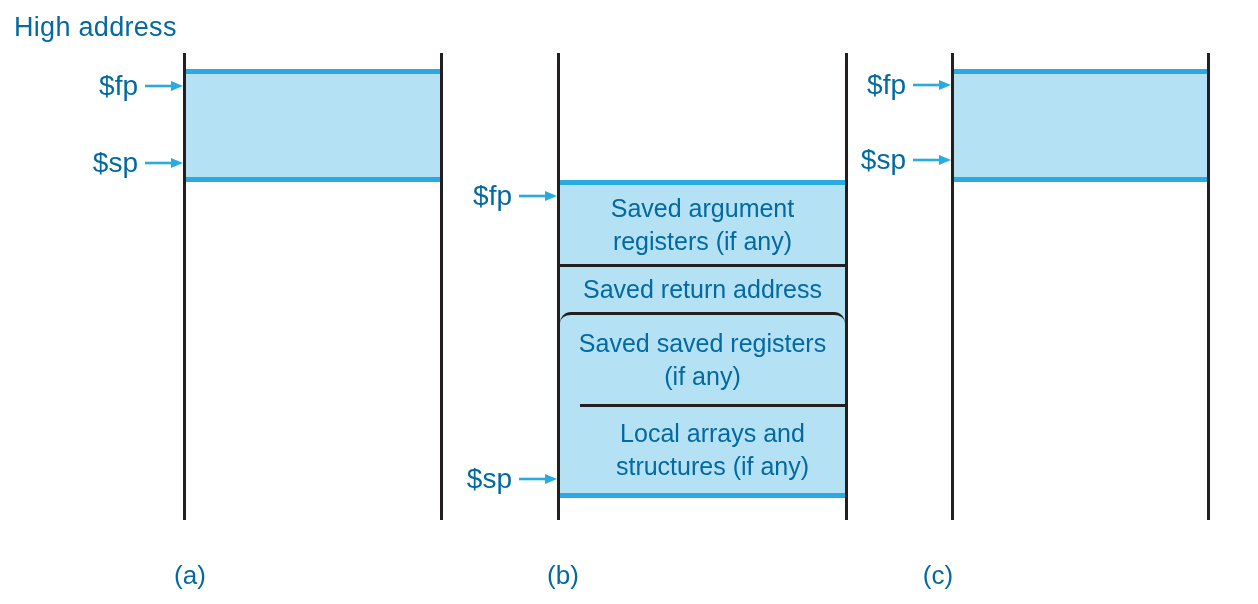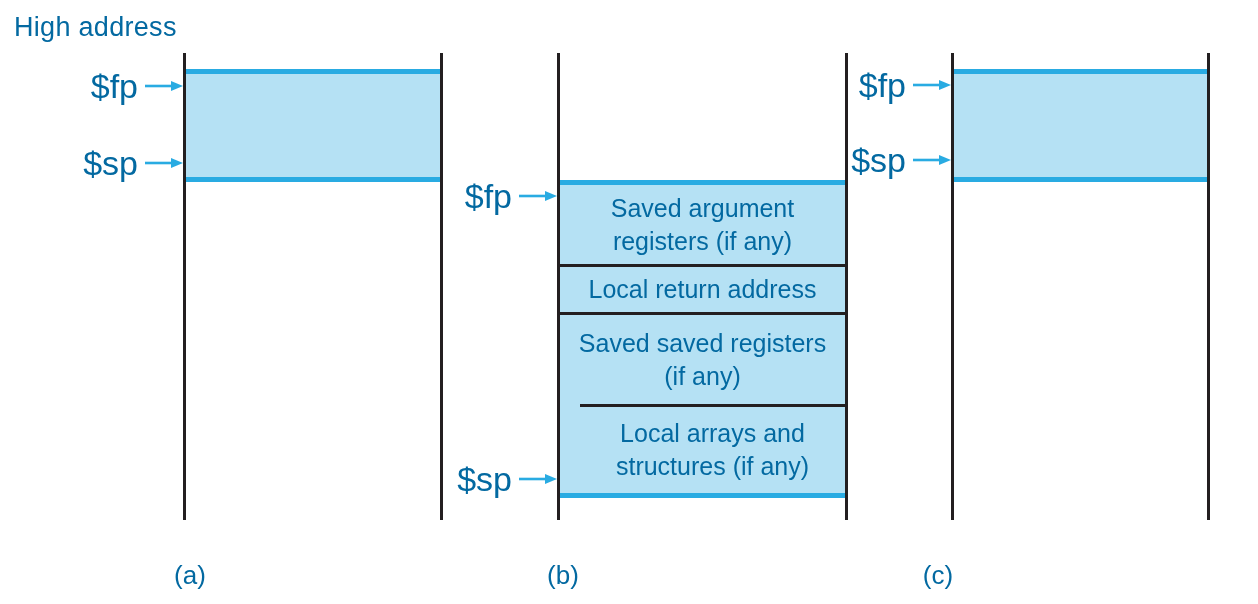--- a/index.html
+++ b/index.html
@@ -20,41 +20,41 @@
     background:#b5e1f4;
     border-top:5px solid #29abe2;
     border-bottom:5px solid #29abe2;
     box-sizing:border-box;
   }
   .pointer{
     position:absolute;
     display:flex;align-items:center;justify-content:flex-end;
     gap:7px;width:93px;height:30px;
   }
-  .pointer .ptr-label{font-size:34px;line-height:1;}
+  .pointer .ptr-label{font-size:28px;line-height:1;}
   .pointer svg{display:block;flex:0 0 auto;}
   .cells{
     position:absolute;left:560px;top:180px;width:285px;height:318px;
     background:#b5e1f4;
     border-top:5px solid #29abe2;
     border-bottom:5px solid #29abe2;
     box-sizing:border-box;
     display:flex;flex-direction:column;
   }
   .cell{
     display:flex;align-items:center;justify-content:center;
     text-align:center;
     font-size:25px;line-height:1.32;
     padding:0 6px;
     box-sizing:border-box;
   }
   .cell + .cell{border-top:3px solid #231f20;}
   .cell:nth-child(1){height:79px;}
   .cell:nth-child(2){height:48px;}
-  .cell:nth-child(3){height:92px;}
+  .cell:nth-child(3){height:92px;border-radius:11px;}
   .cell:nth-child(4){height:89px;margin-left:20px;}
 </style>
 </head>
 <body>
 
 <div id="canvas">
 
   <div class="txt addr-label" style="left:14px;top:12px;">High address</div>
 
   <div class="rail" style="left:183px;"></div>
@@ -74,21 +74,21 @@
       <line x1="0" y1="7" x2="27" y2="7" stroke="#29abe2" stroke-width="2.6"></line>
       <polygon points="26,2 38,7 26,12" fill="#29abe2"></polygon>
     </svg>
   </div>
 
   <div class="rail" style="left:557px;"></div>
   <div class="rail" style="left:845px;"></div>
 
   <div class="cells">
     <div class="cell">Saved argument registers (if any)</div>
-    <div class="cell">Local return address</div>
+    <div class="cell">Saved return address</div>
     <div class="cell">Saved saved registers (if any)</div>
     <div class="cell">Local arrays and structures (if any)</div>
   </div>
 
   <div class="pointer" style="left:464px;top:181px;">
     <span class="ptr-label">$fp</span>
     <svg width="38" height="14" viewBox="0 0 38 14">
       <line x1="0" y1="7" x2="27" y2="7" stroke="#29abe2" stroke-width="2.6"></line>
       <polygon points="26,2 38,7 26,12" fill="#29abe2"></polygon>
     </svg>

